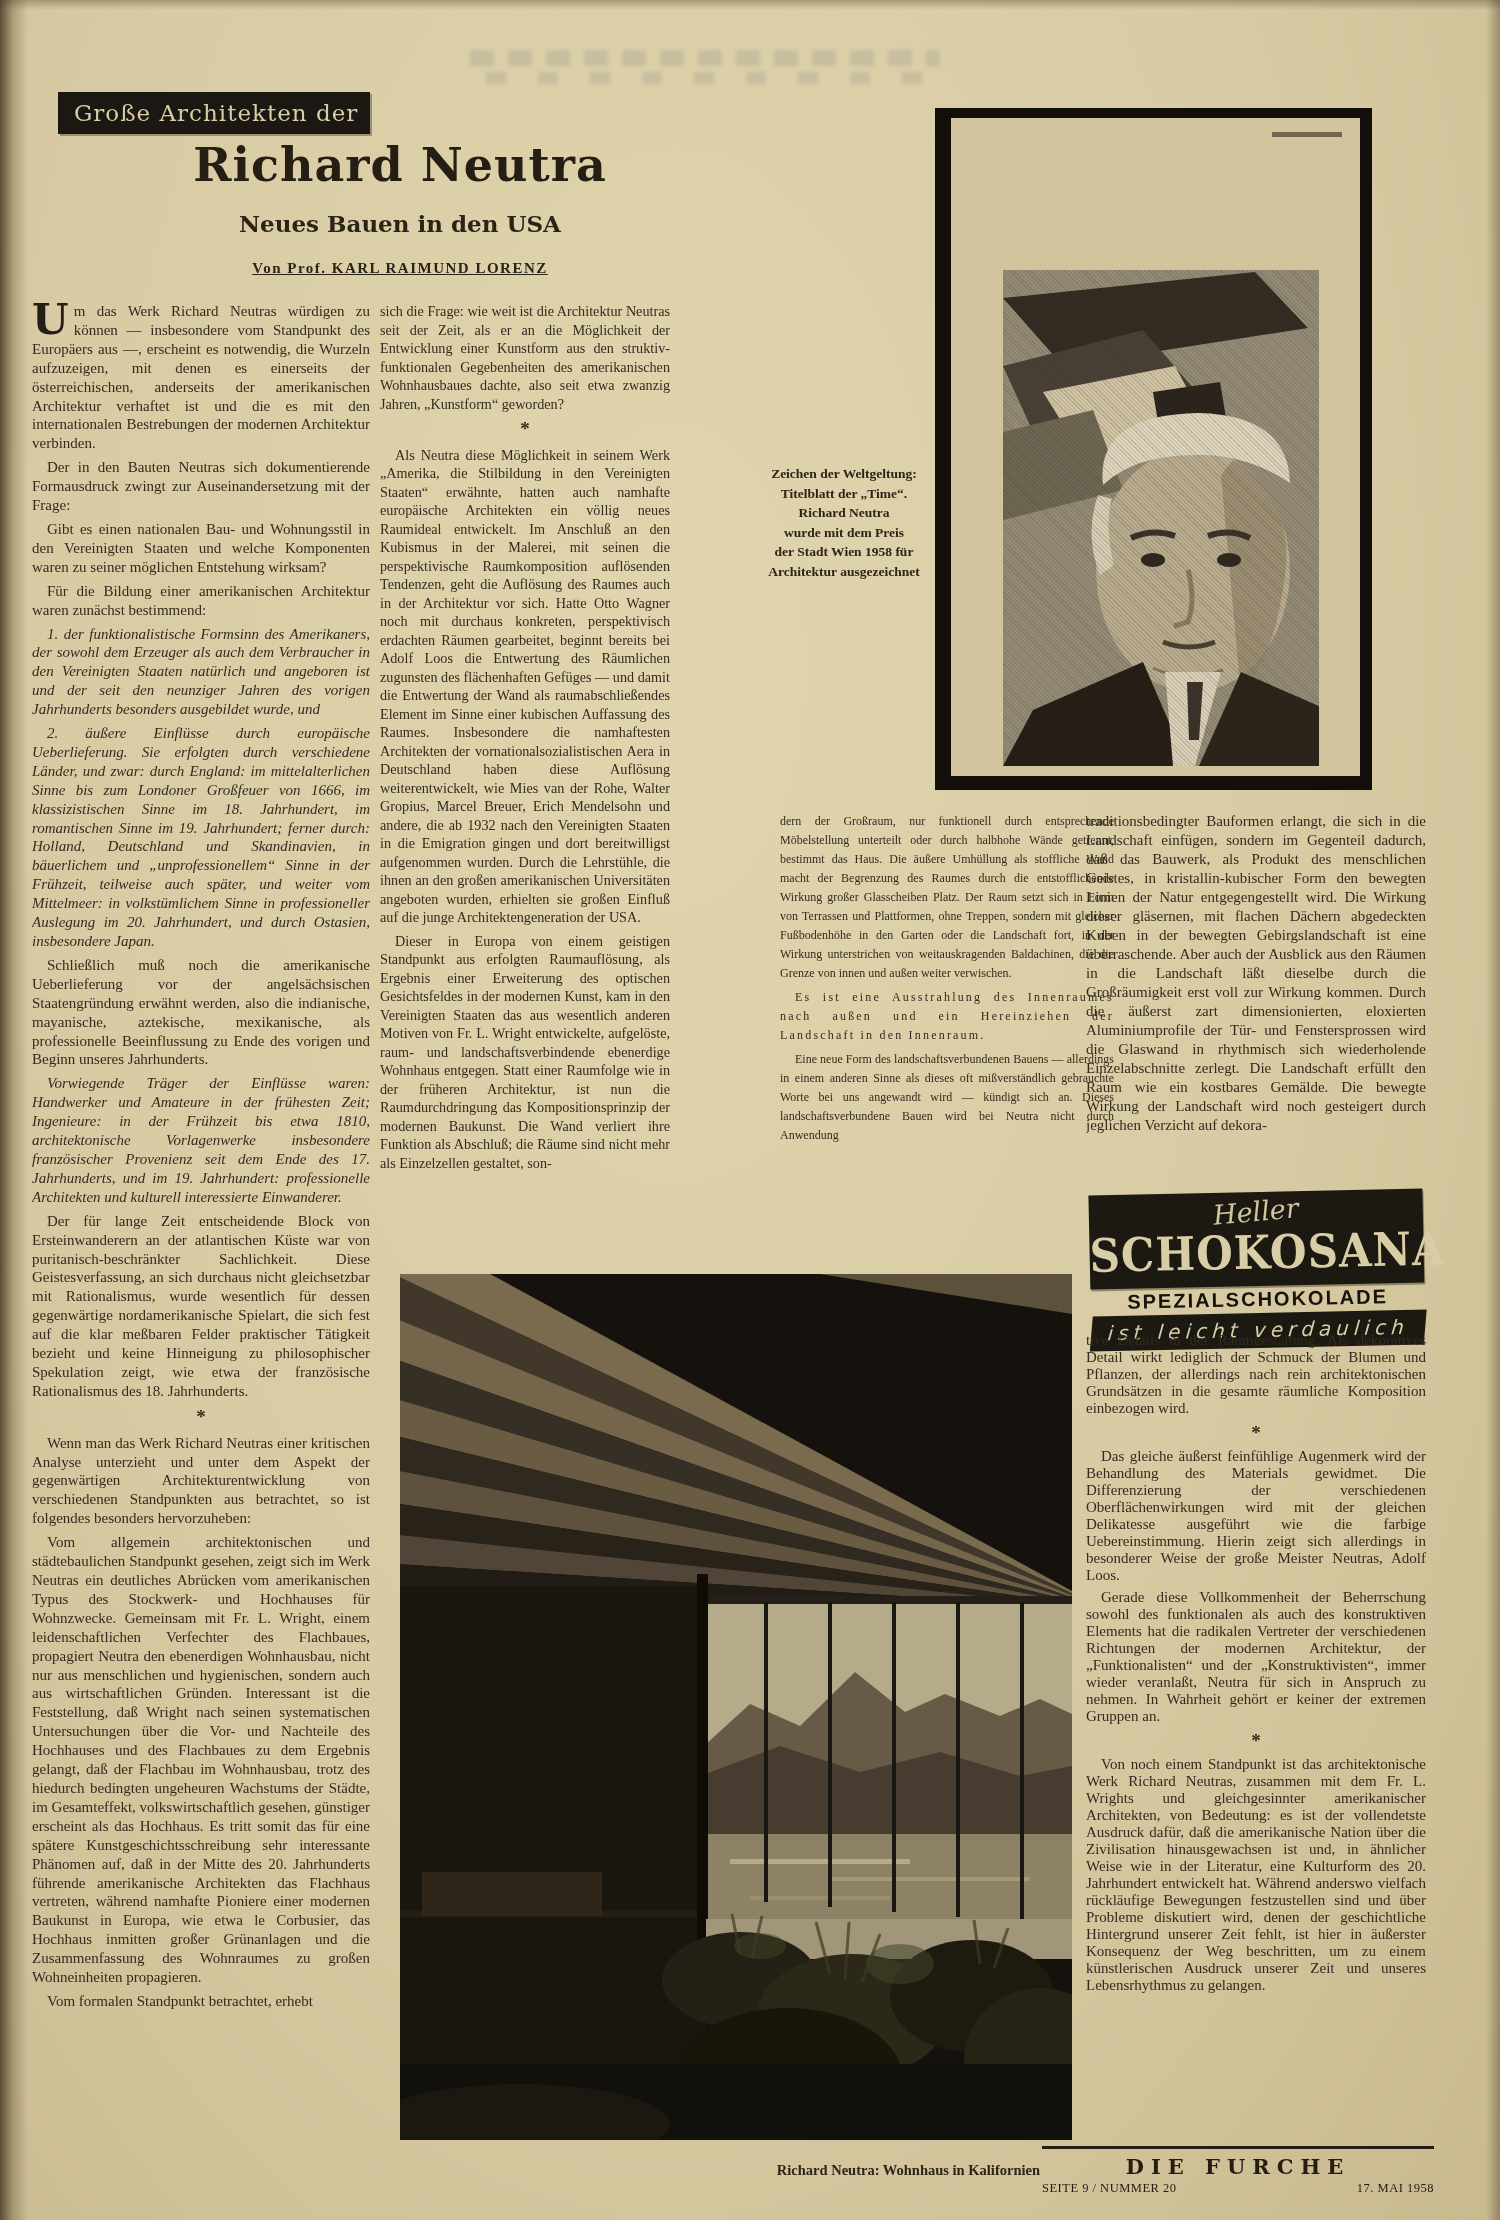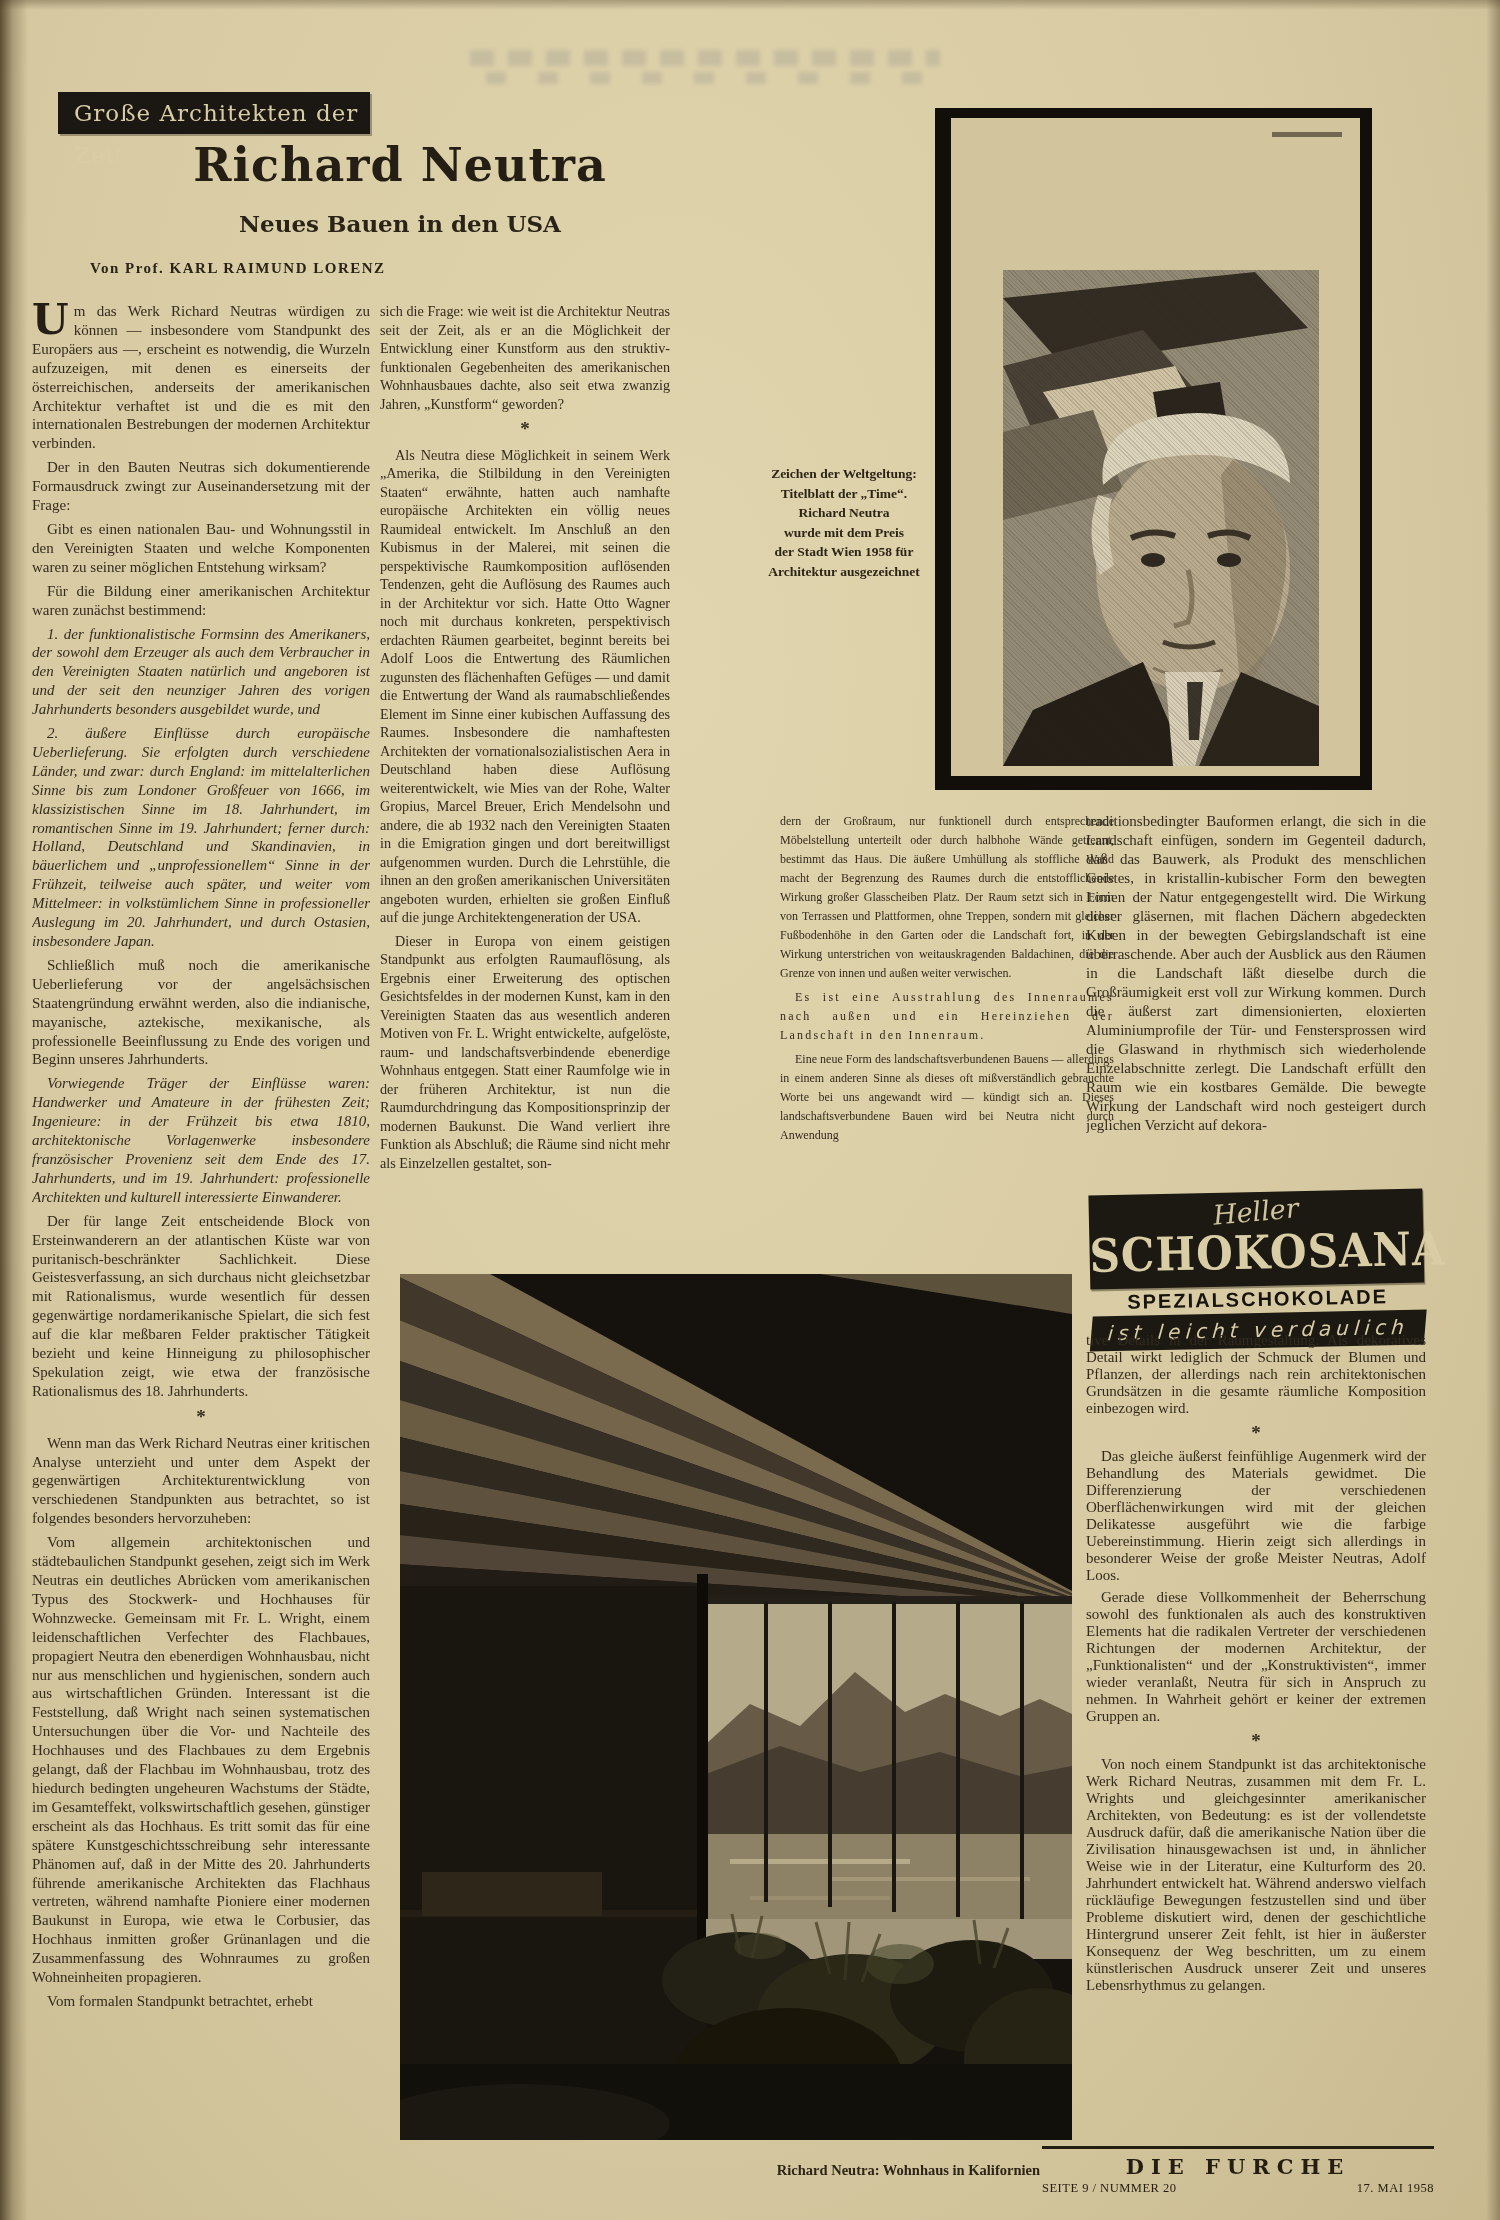--- a/index.html
+++ b/index.html
@@ -22,22 +22,22 @@
                repeating-linear-gradient(90deg,transparent 0 10px,#4a5570 10px 30px,transparent 30px 52px);
     background-size:100% 16px,100% 12px;background-position:0 4px,6px 26px;background-repeat:no-repeat;}
 
   .kicker{position:absolute;left:58px;top:92px;width:312px;height:42px;background:#1b1712;
     color:#d9cda6;font-size:23px;line-height:42px;padding-left:16px;box-sizing:border-box;
     font-family:"DejaVu Serif",serif;letter-spacing:1px;box-shadow:2px 2px 0 rgba(40,32,18,.35);}
   .headline{position:absolute;left:90px;top:138px;width:620px;text-align:center;
     font-family:"DejaVu Serif",serif;font-weight:bold;font-size:46px;color:#241e14;letter-spacing:1px;}
   .subhead{position:absolute;left:90px;top:210px;width:620px;text-align:center;
     font-family:"DejaVu Serif",serif;font-weight:bold;font-size:23px;color:#2a2418;}
-  .byline{position:absolute;left:90px;top:260px;width:620px;text-align:left;
-    font-weight:bold;font-size:15px;letter-spacing:1.5px;color:#2a2418;}
+  .byline{position:absolute;left:90px;top:260px;width:620px;text-align:center;
+    font-weight:bold;font-size:15px;letter-spacing:1.5px;color:#2a2418;text-decoration:underline;}
 
   .col{position:absolute;text-align:justify;overflow:hidden;}
   .col p{margin:0 0 5px 0;text-indent:15px;}
   .col p.first{text-indent:0;}
   .col p.ital{font-style:italic;}
   .col p.star{text-align:center;text-indent:0;font-size:19px;font-weight:bold;margin:7px 0;}
   .col p.spaced{letter-spacing:2.2px;}
   .col1{left:32px;top:302px;width:338px;height:1888px;font-size:15px;line-height:18.9px;}
   .col2{left:380px;top:302px;width:290px;height:972px;font-size:14.2px;line-height:18.5px;}
   .col3{left:780px;top:812px;width:334px;height:460px;font-size:12px;line-height:19px;}

